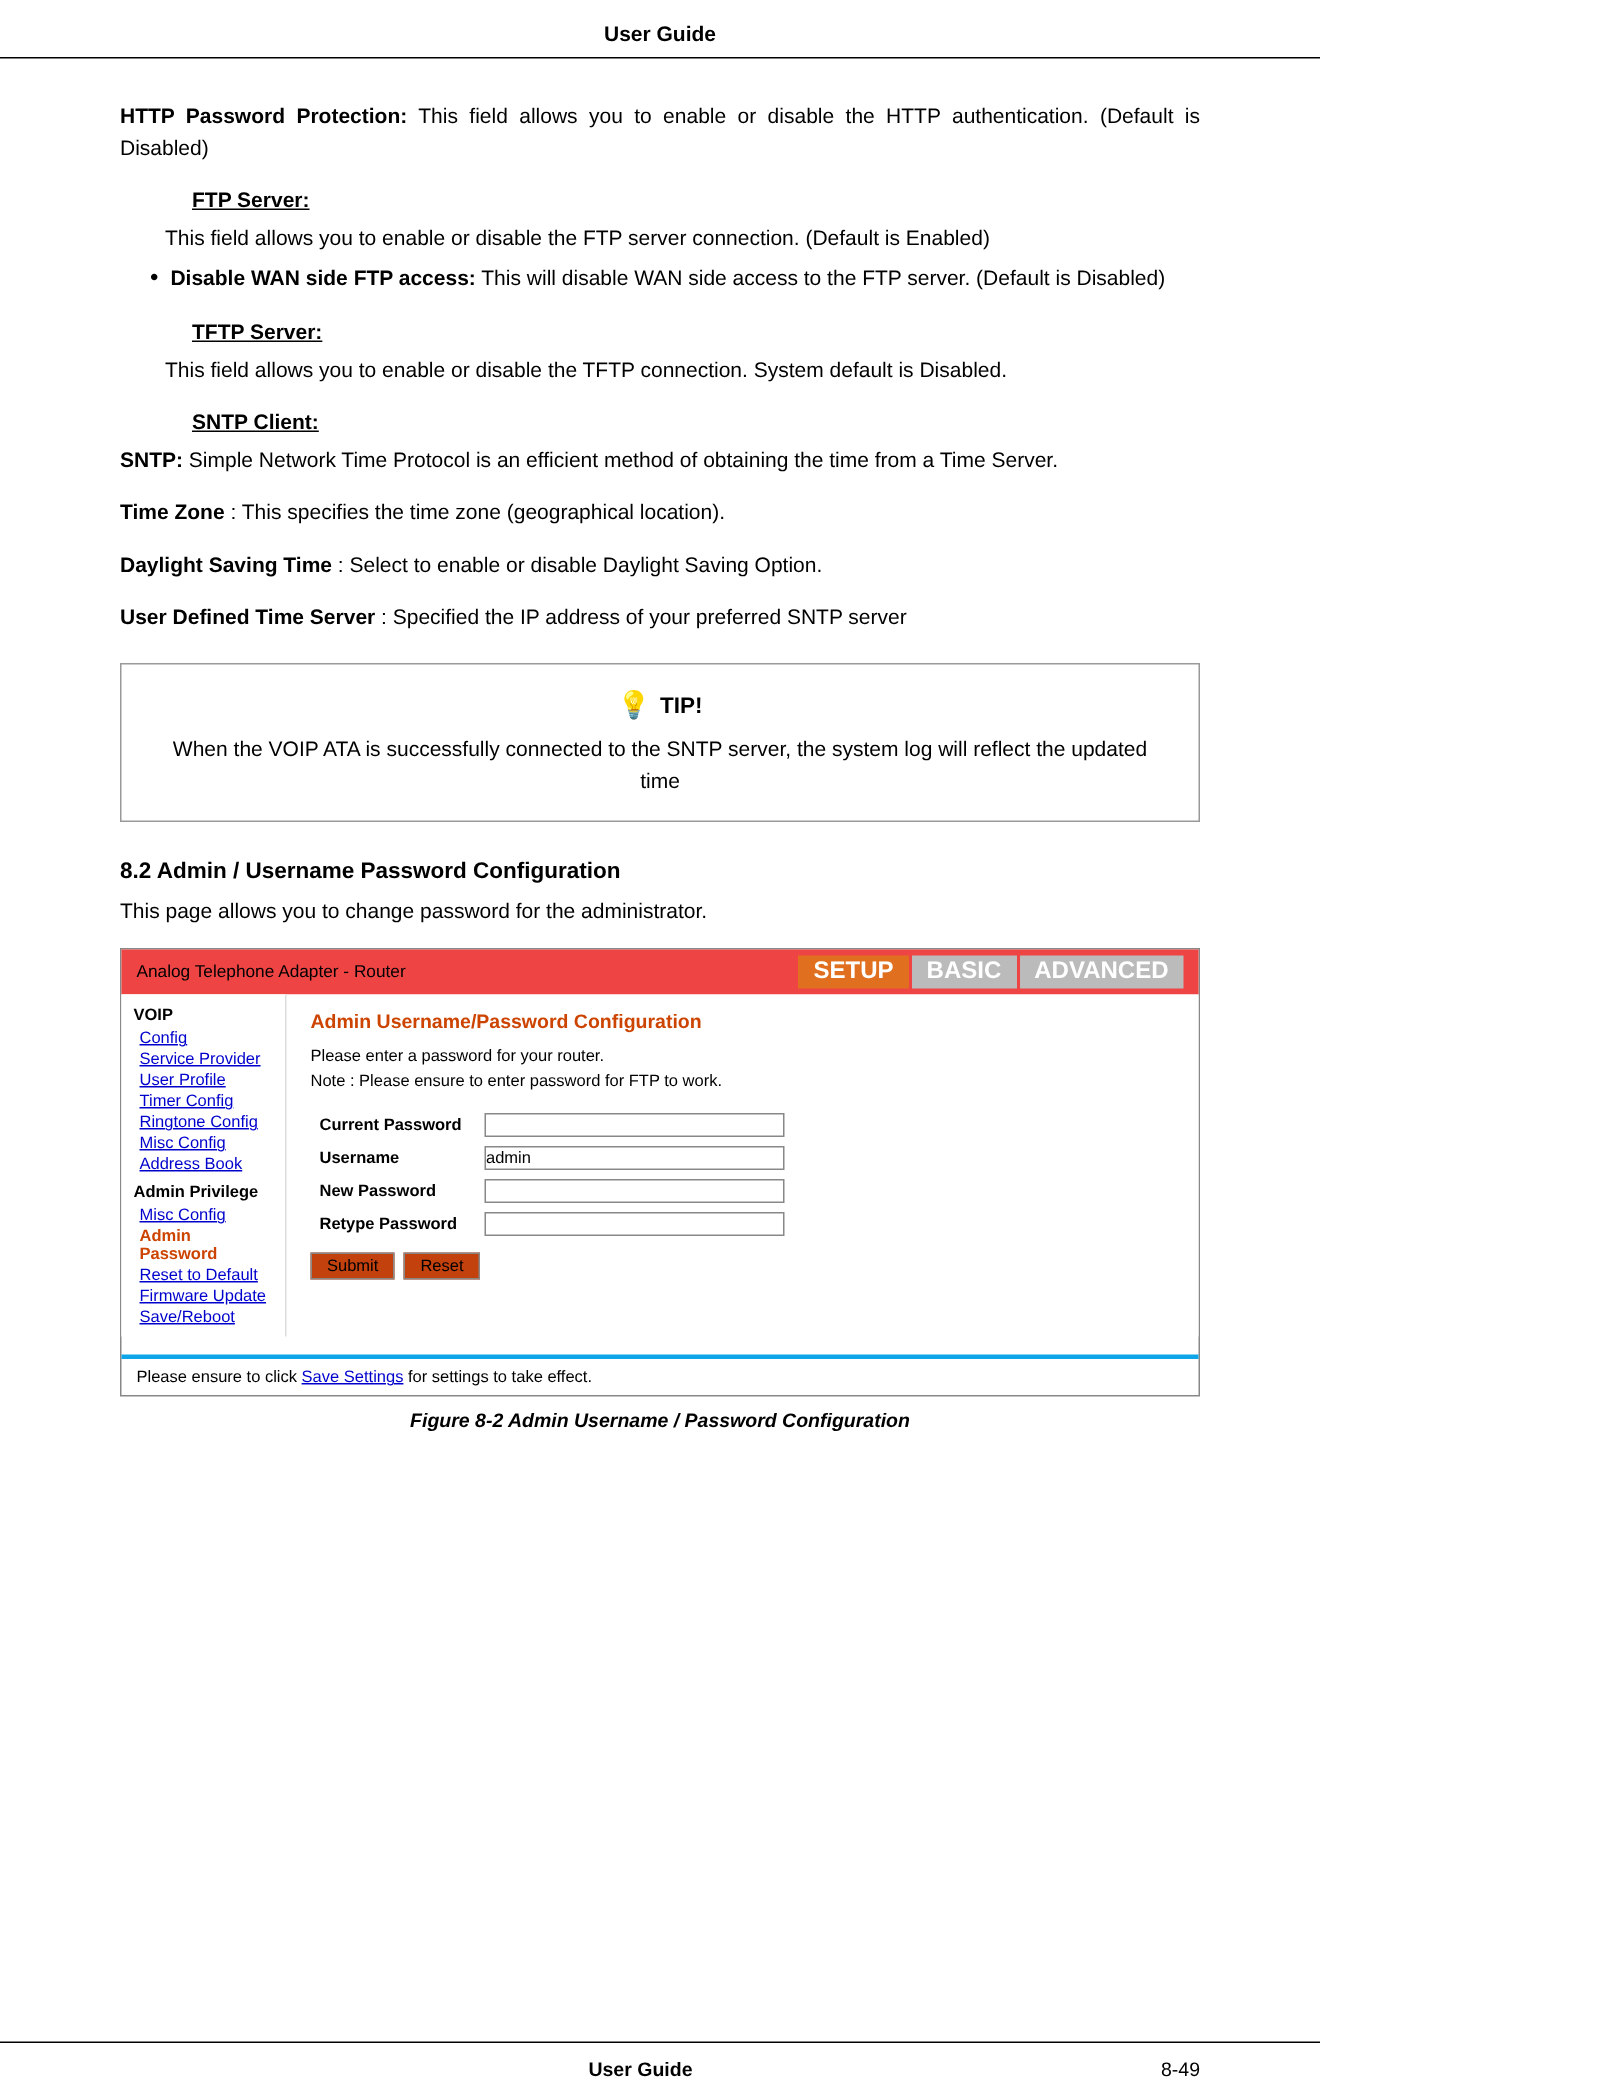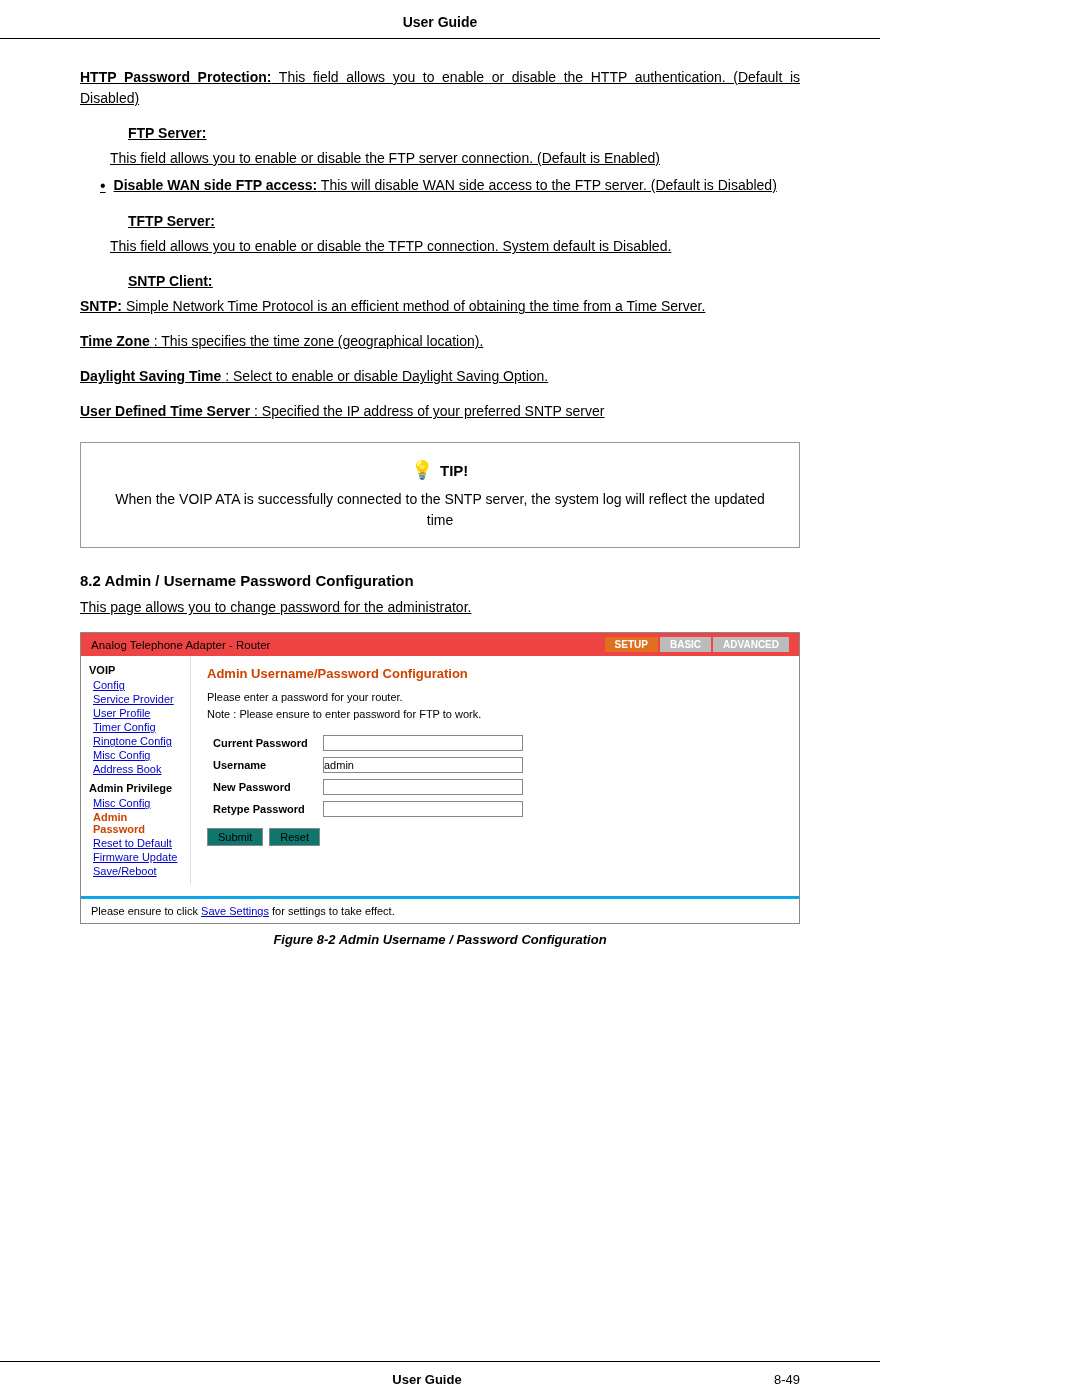--- a/index.html
+++ b/index.html
@@ -28,21 +28,20 @@
       font-size: 14px;
     }
     .content {
       flex: 1;
       padding: 28px 80px 20px 80px;
     }
     .para {
       margin-bottom: 14px;
       line-height: 1.5;
       text-align: justify;
-      text-decoration: underline;
     }
     .para b, .para strong {
       font-weight: bold;
     }
     .section-heading {
       font-weight: bold;
       text-decoration: underline;
       margin-bottom: 4px;
       display: block;
       padding-left: 48px;
@@ -106,21 +105,21 @@
     .router-ui-header-title {
       font-size: 11.5px;
       font-weight: normal;
     }
     .router-ui-tabs {
       display: flex;
       gap: 2px;
     }
     .router-tab {
       padding: 2px 10px;
-      font-size: 10px;
+      font-size: 16px;
       font-weight: bold;
       cursor: pointer;
       background: #999;
       color: #fff;
     }
     .router-tab.active {
       background: #e07020;
       color: #fff;
     }
     .router-tab.light {
@@ -197,21 +196,21 @@
     }
     .form-buttons {
       margin-top: 8px;
       display: flex;
       gap: 6px;
     }
     .form-btn {
       padding: 2px 10px;
       font-size: 11px;
       cursor: pointer;
-      background: #0f766e;
+      background: #c2410c;
       border: 1px solid #888;
       text-align: center;
     }
     .router-footer-note {
       font-size: 11px;
       padding: 6px 10px;
       border-top: 3px solid #0ea5e9;
       color: #000;
       margin-top: 12px;
     }

